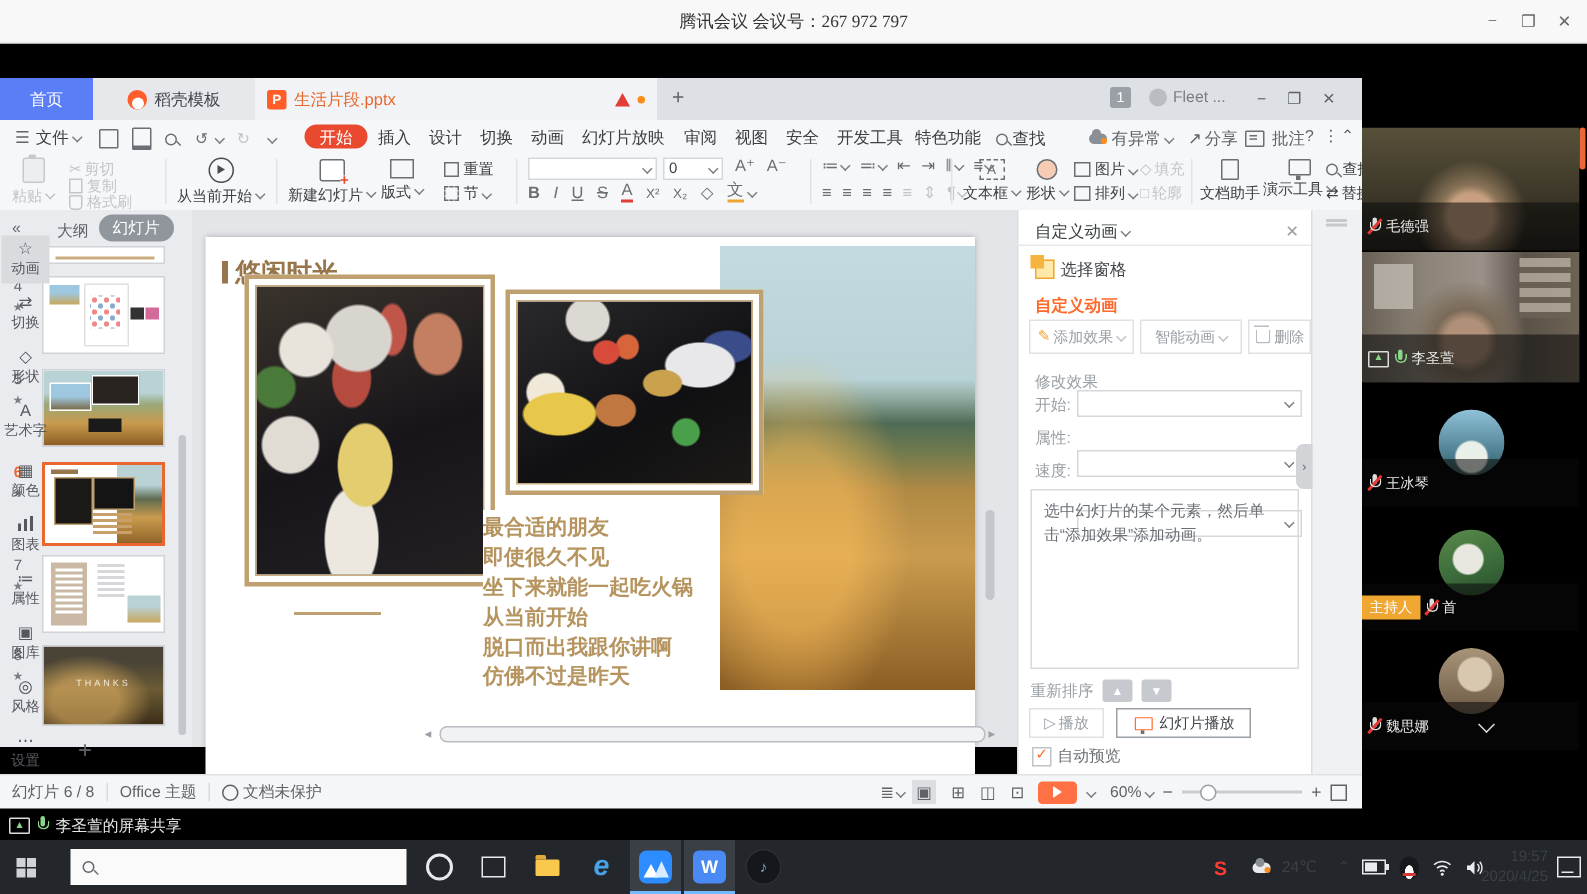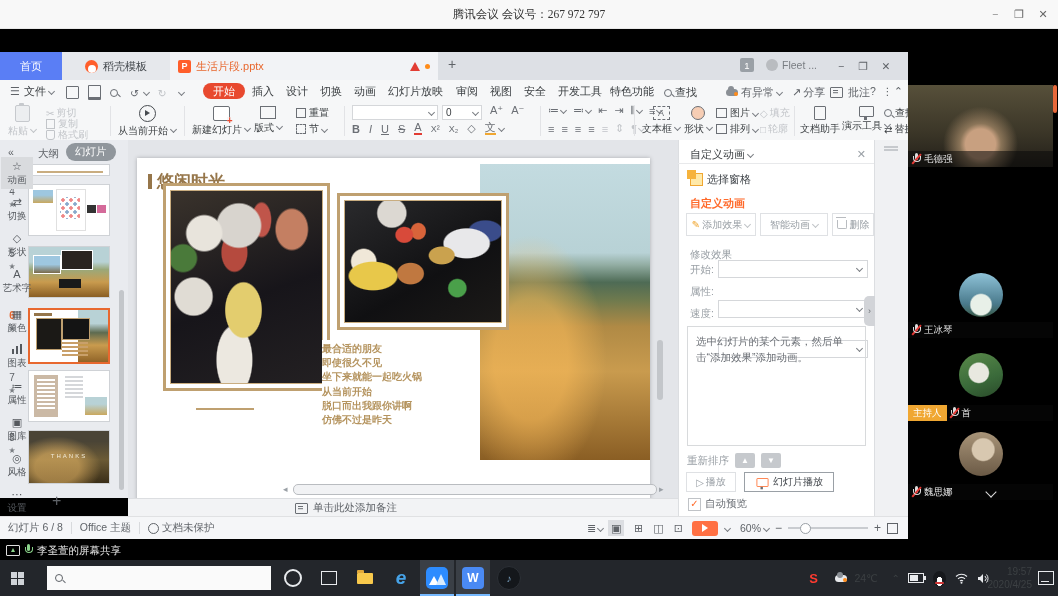--- a/index.html
+++ b/index.html
@@ -88,21 +88,21 @@
     radial-gradient(ellipse at 42% 60%, #c07840 0 10%, transparent 11%),
     radial-gradient(ellipse at 62% 45%, #caa24e 0 9%, transparent 10%),
     radial-gradient(ellipse at 78% 35%, #e8e8ea 0 13%, transparent 14%),
     radial-gradient(ellipse at 90% 25%, #3a4c8a 0 8%, transparent 9%),
     radial-gradient(circle at 72% 72%, #4aa04a 0 6%, transparent 7%),
     radial-gradient(ellipse at 30% 10%, #dcd8d2 0 9%, transparent 10%),
     linear-gradient(150deg, #2a2a2c 0%, #101012 60%, #1c1a18 100%);}
   .land{background:
     radial-gradient(ellipse at 30% 66%, rgba(255,190,90,.55) 0 22%, transparent 45%),
     linear-gradient(180deg, #c3dbe0 0%, #b8d2d6 30%, #93aea4 34%, #4e6b55 40%, #6f7a4e 46%, #b08a45 55%, #c99b4e 70%, #8a5e24 100%);}
-  .goldtxt{color:#b5945f;font-weight:bold;font-size:10px;line-height:1.42;}
+  .goldtxt{color:#b5945f;font-weight:bold;font-size:14px;line-height:1.42;}
   .hsb{position:absolute;height:9px;border:1px solid #b9bcc0;border-radius:5px;background:#f1f2f4;}
   .notes{left:128px;top:498px;width:550px;height:18px;background:#f2f3f5;border-top:1px solid #dcdee1;color:#5f6368;}
   .noteico{width:11px;height:9px;border:1.2px solid #6b6f75;border-radius:1px;position:relative;margin-right:5px;}
   .noteico::after{content:'';position:absolute;left:2px;top:2px;width:5px;height:1.2px;background:#6b6f75;box-shadow:0 2.2px 0 #6b6f75;}
   
   .rpanel{left:678px;top:140px;width:196px;height:376px;background:#fff;border-left:1px solid #dcdee1;box-sizing:border-box;}
   .rp-btn{height:23px;border:1px solid #dfe1e4;background:#fff;display:inline-flex;align-items:center;justify-content:center;font-size:10px;color:#9aa0a6;box-sizing:border-box;}
   .selbox{height:16px;border:1px solid #d5d7da;background:#fff;position:relative;}
   .selbox .caret{position:absolute;right:5px;top:5px;}
   .trashico{width:8px;height:8px;border:1px solid #b9bcc0;border-top:none;border-radius:0 0 2px 2px;position:relative;margin-right:3px;}
@@ -120,21 +120,21 @@
   
   .statusbar{left:0;top:516px;width:908px;height:22px;background:#f5f6f8;border-top:1px solid #e0e1e3;color:#5f6368;}
   .sdiv{width:1px;height:12px;background:#d8dadd;margin:0 8px;}
   .vico{font-size:11px;color:#5f6368;margin:0 5px;}
   .playpill{width:26px;height:15px;background:#ff7043;border-radius:3px;display:inline-flex;align-items:center;justify-content:center;}
   .playpill::after{content:'';border-left:6px solid #fff;border-top:4px solid transparent;border-bottom:4px solid transparent;margin-left:1px;}
   .knob{width:9px;height:9px;border:1px solid #9aa0a6;border-radius:50%;background:#fff;}
   .fit{width:9px;height:9px;border:1px solid #5f6368;position:relative;}
   
   .ptile{position:absolute;left:908px;width:145px;background:#000;overflow:hidden;}
-  .plabel{position:absolute;left:0;right:0;bottom:0;height:16px;background:rgba(10,10,10,.55);display:flex;align-items:center;gap:3px;padding:0 4px;color:#e8e8e8;font-size:9.5px;}
+  .plabel{position:absolute;left:0;right:0;bottom:0;height:32px;background:rgba(10,10,10,.55);display:flex;align-items:center;gap:3px;padding:0 4px;color:#e8e8e8;font-size:9.5px;}
   .mic{width:9px;height:13px;position:relative;flex:0 0 auto;}
   .mic::before{content:'';position:absolute;left:3px;top:0;width:3px;height:7px;background:#ddd;border-radius:2px;}
   .mic::after{content:'';position:absolute;left:1.2px;top:3px;width:6px;height:5px;border:1px solid #ddd;border-top:none;border-radius:0 0 4px 4px;}
   .mic.on::before{background:#8bd48b;} .mic.on::after{border-color:#8bd48b;}
   .mic .slash{position:absolute;left:-2px;top:5px;width:13px;height:1.8px;background:#e53935;transform:rotate(-48deg);}
   .shr{width:12px;height:9px;border:1px solid #ddd;border-radius:1px;position:relative;flex:0 0 auto;}
   .shr::before{content:'';position:absolute;left:3.5px;top:1.5px;border-bottom:4px solid #8bd48b;border-left:2.5px solid transparent;border-right:2.5px solid transparent;}
   .avatar{position:absolute;left:50.5px;width:44px;height:44px;border-radius:50%;}
   .hostbadge{background:#f0a732;color:#fff;font-size:9.5px;padding:1.5px 5px;flex:0 0 auto;}
   .pchev{display:inline-block;width:7px;height:7px;border-right:1.6px solid #ddd;border-bottom:1.6px solid #ddd;transform:rotate(45deg);}
@@ -469,24 +469,20 @@
         <div>脱口而出我跟你讲啊</div>
         <div>仿佛不过是昨天</div>
       </div>
       <div class="abs" style="left:59px;top:250px;width:58px;height:2px;background:#bfa070;"></div>
     </div>
     <div class="scroll-v" style="left:529px;top:200px;width:6px;height:60px;"></div>
     <span class="abs" style="left:155px;top:344px;color:#9aa0a6;font-size:9px;">◂</span>
     <div class="hsb" style="left:165px;top:344px;width:362px;"></div>
     <span class="abs" style="left:531px;top:344px;color:#9aa0a6;font-size:9px;">▸</span>
   </div>
-  <div class="abs flex notes">
-    <span class="noteico" style="margin-left:167px;"></span>
-    <span>单击此处添加备注</span>
-  </div>
 
   <div class="abs rpanel"></div>
   <div class="abs flex" style="left:690px;top:147px;width:176px;color:#3c4043;font-size:11px;">
     <span>自定义动画</span>
       <span class="caret"></span>
     <span style="flex:1;"></span>
     <span style="color:#9aa0a6;">✕</span>
   </div>
   <div class="abs" style="left:678px;top:163px;width:196px;height:1px;background:#e8e9eb;"></div>
   <div class="abs flex" style="left:690px;top:172px;font-size:11px;color:#40454a;">
@@ -585,20 +581,30 @@
 
   <div class="ptile" style="top:85px;height:82px;">
     <div class="abs" style="left:0;top:0;right:0;bottom:0;background:radial-gradient(circle at 50% 72%, #c8a080 0 16%, #8a7458 22%, transparent 40%),linear-gradient(180deg,#57503a 0%,#3a3527 60%,#211e18 100%);"></div>
     <div class="plabel">
         <span class="mic">
           <span class="slash"></span>
         </span>
         <span>毛德强</span>
       </div>
   </div>
+  <div class="ptile" style="top:168px;height:87px;">
+    <div class="abs" style="left:0;top:0;right:0;bottom:0;background:radial-gradient(circle at 48% 68%, #b09078 0 15%, #7a6a58 22%, transparent 42%),linear-gradient(90deg,#6a6156 0%,#8d857a 30%,#9a9288 55%,#5a5248 75%,#6e6455 100%);"></div>
+    <div class="abs" style="left:8px;top:8px;width:26px;height:30px;background:#c9c4ba;opacity:.7;"></div>
+    <div class="abs" style="right:6px;top:4px;width:34px;height:40px;background:repeating-linear-gradient(180deg,#b8b0a2 0 6px,#6b6356 6px 10px);opacity:.8;"></div>
+    <div class="plabel">
+      <span class="shr"></span>
+      <span class="mic on"></span>
+      <span>李圣萱</span>
+    </div>
+  </div>
   <div class="ptile" style="top:256px;height:82px;">
     <div class="avatar" style="top:17px;background:radial-gradient(circle at 50% 72%, #e8f0e8 0 26%, transparent 30%),linear-gradient(180deg,#8fc3d8 0%,#4a7a8c 70%,#3a5a48 100%);"></div>
     <div class="plabel">
         <span class="mic">
           <span class="slash"></span>
         </span>
         <span>王冰琴</span>
       </div>
   </div>
   <div class="ptile" style="top:422px;height:78px;">

